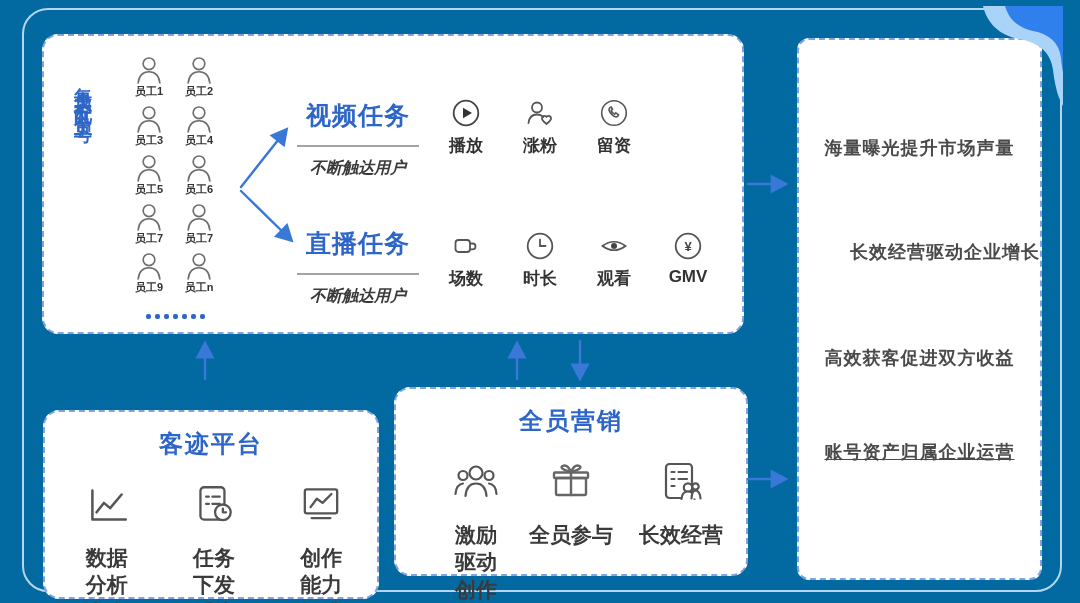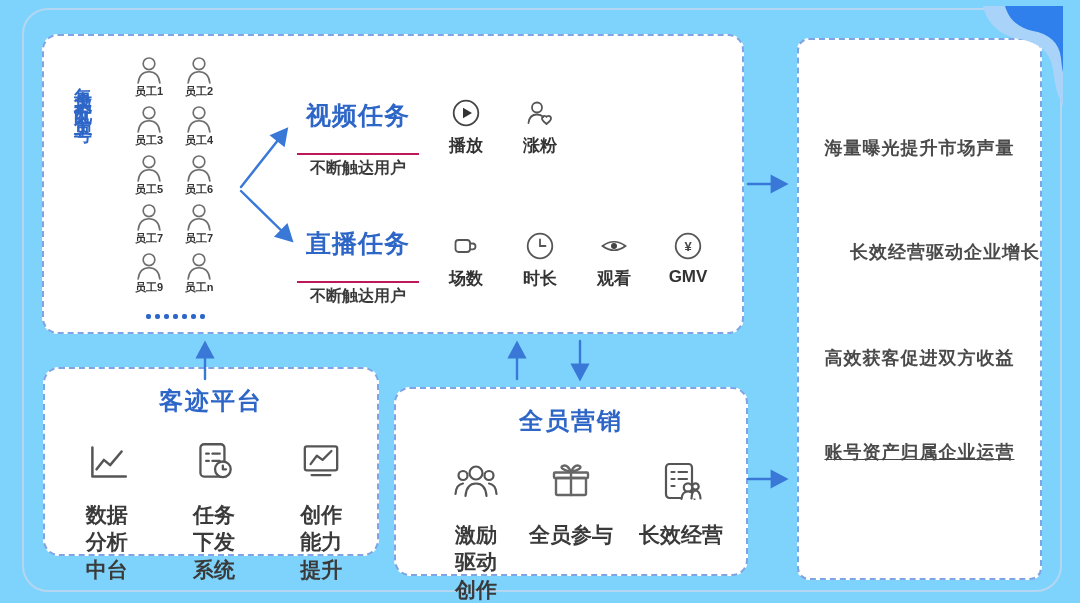--- a/index.html
+++ b/index.html
@@ -1,28 +1,28 @@
 <!DOCTYPE html>
 <html><head>
 <meta charset="utf-8">
 <style>
   html,body{margin:0;padding:0;background:#fff;}
   #canvas{
-    position:relative;width:1080px;height:603px;background:#7dd3fc;overflow:hidden;
+    position:relative;width:1080px;height:603px;background:#0369a1;overflow:hidden;
     font-family:"Liberation Sans","DejaVu Sans",sans-serif;
   }
   .outer{
     position:absolute;left:22px;top:8px;width:1036px;height:580px;
     border:2px solid #b4d6f0;border-radius:26px;
   }
   .panel{
     position:absolute;border:2px dashed #7fa4e4;border-radius:16px;background:#fff;
   }
   #employee-tasks-panel{left:42px;top:34px;width:698px;height:296px;}
-  #platform-panel{left:43px;top:367px;width:332px;height:185px;}
+  #platform-panel{left:43px;top:410px;width:332px;height:185px;}
   #marketing-panel{left:394px;top:387px;width:350px;height:185px;}
   #benefits-panel{left:797px;top:38px;width:241px;height:538px;border-radius:12px;}
 
   
   .vert-label{
     position:absolute;left:30px;top:36px;height:250px;
     writing-mode:vertical-rl;text-orientation:upright;
     font-size:18px;font-weight:bold;color:#2e66c8;letter-spacing:4px;line-height:1;
   }
 
@@ -34,23 +34,23 @@
   .emp-cell{display:flex;flex-direction:column;align-items:center;height:46px;}
   .emp-cell svg{width:30px;height:29px;}
   .emp-label{font-size:11px;font-weight:bold;color:#333;margin-top:0;line-height:1.2;white-space:nowrap;}
   .dots{position:absolute;left:102px;top:278px;display:flex;gap:4px;}
   .dots span{width:5px;height:5px;border-radius:2px;background:#2e66c8;display:block;}
 
   
   .task{position:absolute;left:253px;width:122px;text-align:center;}
   .task .t-title{
     font-size:25px;font-weight:bold;color:#2e66c8;letter-spacing:1px;
-    padding-bottom:21px;border-bottom:2px solid #be185d;white-space:nowrap;
-  }
-  .task .t-sub{font-size:16px;font-weight:bold;color:#3a3a3a;margin-top:3px;white-space:nowrap;}
+    padding-bottom:13px;border-bottom:2px solid #a3a3a3;white-space:nowrap;
+  }
+  .task .t-sub{font-size:16px;font-weight:bold;color:#3a3a3a;margin-top:11px;white-space:nowrap;font-style:italic;}
   #task-video{top:63px;}
   #task-live{top:191px;}
 
   
   .metrics{position:absolute;left:392px;display:flex;gap:14px;}
   #metrics-video{top:62px;}
   #metrics-live{top:195px;}
   .metric{width:60px;display:flex;flex-direction:column;align-items:center;}
   .metric svg{width:30px;height:30px;}
   .metric .m-label{font-size:17px;font-weight:bold;color:#333;margin-top:6px;white-space:nowrap;}
@@ -194,20 +194,27 @@
           </svg>
         <span class="m-label">播放</span>
       </div>
       <div class="metric">
         <svg viewBox="0 0 30 30" fill="none" stroke="#555" stroke-width="1.8" stroke-linecap="round" stroke-linejoin="round">
             <circle cx="12" cy="9.5" r="5"></circle>
             <path d="M3.5 25 Q4.5 16.5 12 16.5 Q16 16.5 18.3 19"></path>
             <path d="M21.5 26 C19 23.8 17 22.3 17 20.4 C17 18.8 18.3 17.8 19.6 17.8 C20.5 17.8 21.2 18.3 21.5 19 C21.8 18.3 22.5 17.8 23.4 17.8 C24.7 17.8 26 18.8 26 20.4 C26 22.3 24 23.8 21.5 26 Z"></path>
           </svg>
         <span class="m-label">涨粉</span>
+      </div>
+      <div class="metric">
+        <svg viewBox="0 0 30 30" fill="none" stroke="#555" stroke-width="1.6" stroke-linecap="round" stroke-linejoin="round">
+            <circle cx="15" cy="15" r="12.3"></circle>
+            <path d="M10.8 9.8 c-1.3 1.4 -.5 4 1.7 6.3 2.2 2.3 4.8 3.3 6.1 2.2 l1-1.5 -2.8-1.9 -1.2 1.2 q-2.6-1.3-3.4-3.7 l1.4-1 -1.5-2.5 z"></path>
+          </svg>
+        <span class="m-label">留资</span>
       </div>
     </div>
 
     <div class="metrics" id="metrics-live">
       <div class="metric">
         <svg viewBox="0 0 30 30" fill="none" stroke="#555" stroke-width="1.8" stroke-linejoin="round">
             <rect x="4.5" y="9" width="14.5" height="12" rx="3"></rect>
             <path d="M19 12.5 h2.6 a2.9 2.9 0 0 1 2.9 2.9 v0 a2.9 2.9 0 0 1 -2.9 2.9 H19"></path>
           </svg>
         <span class="m-label">场数</span>

